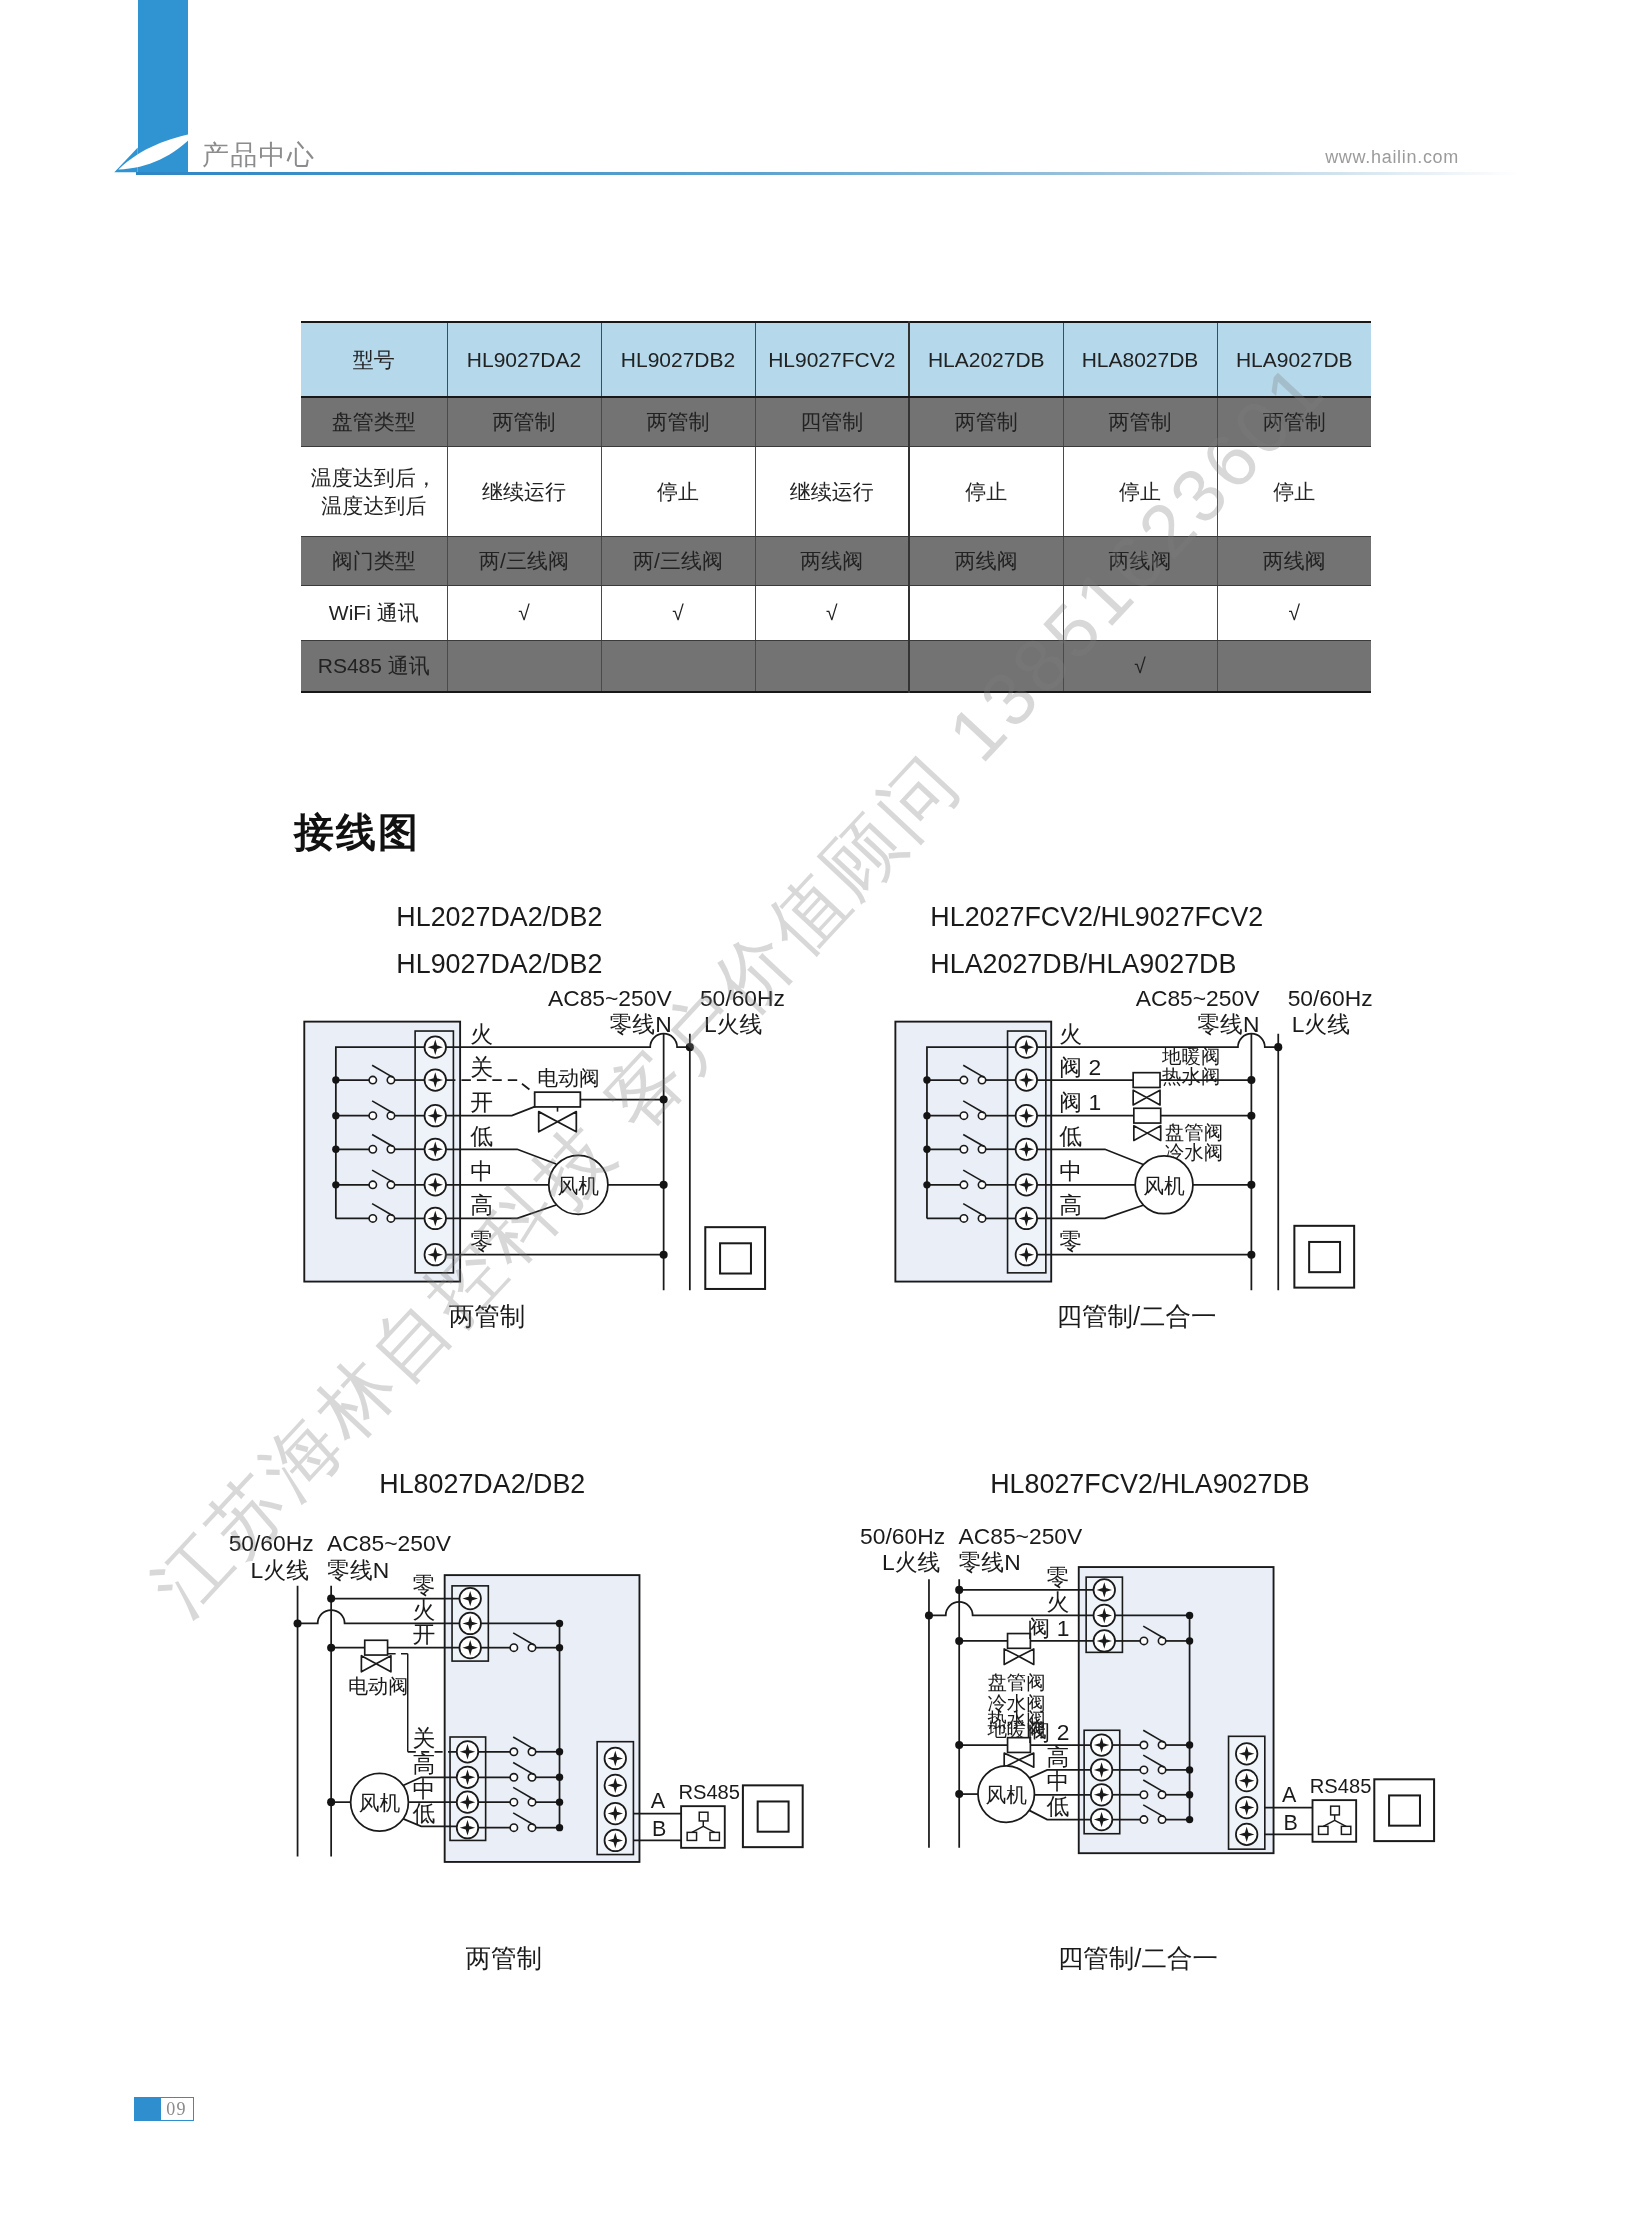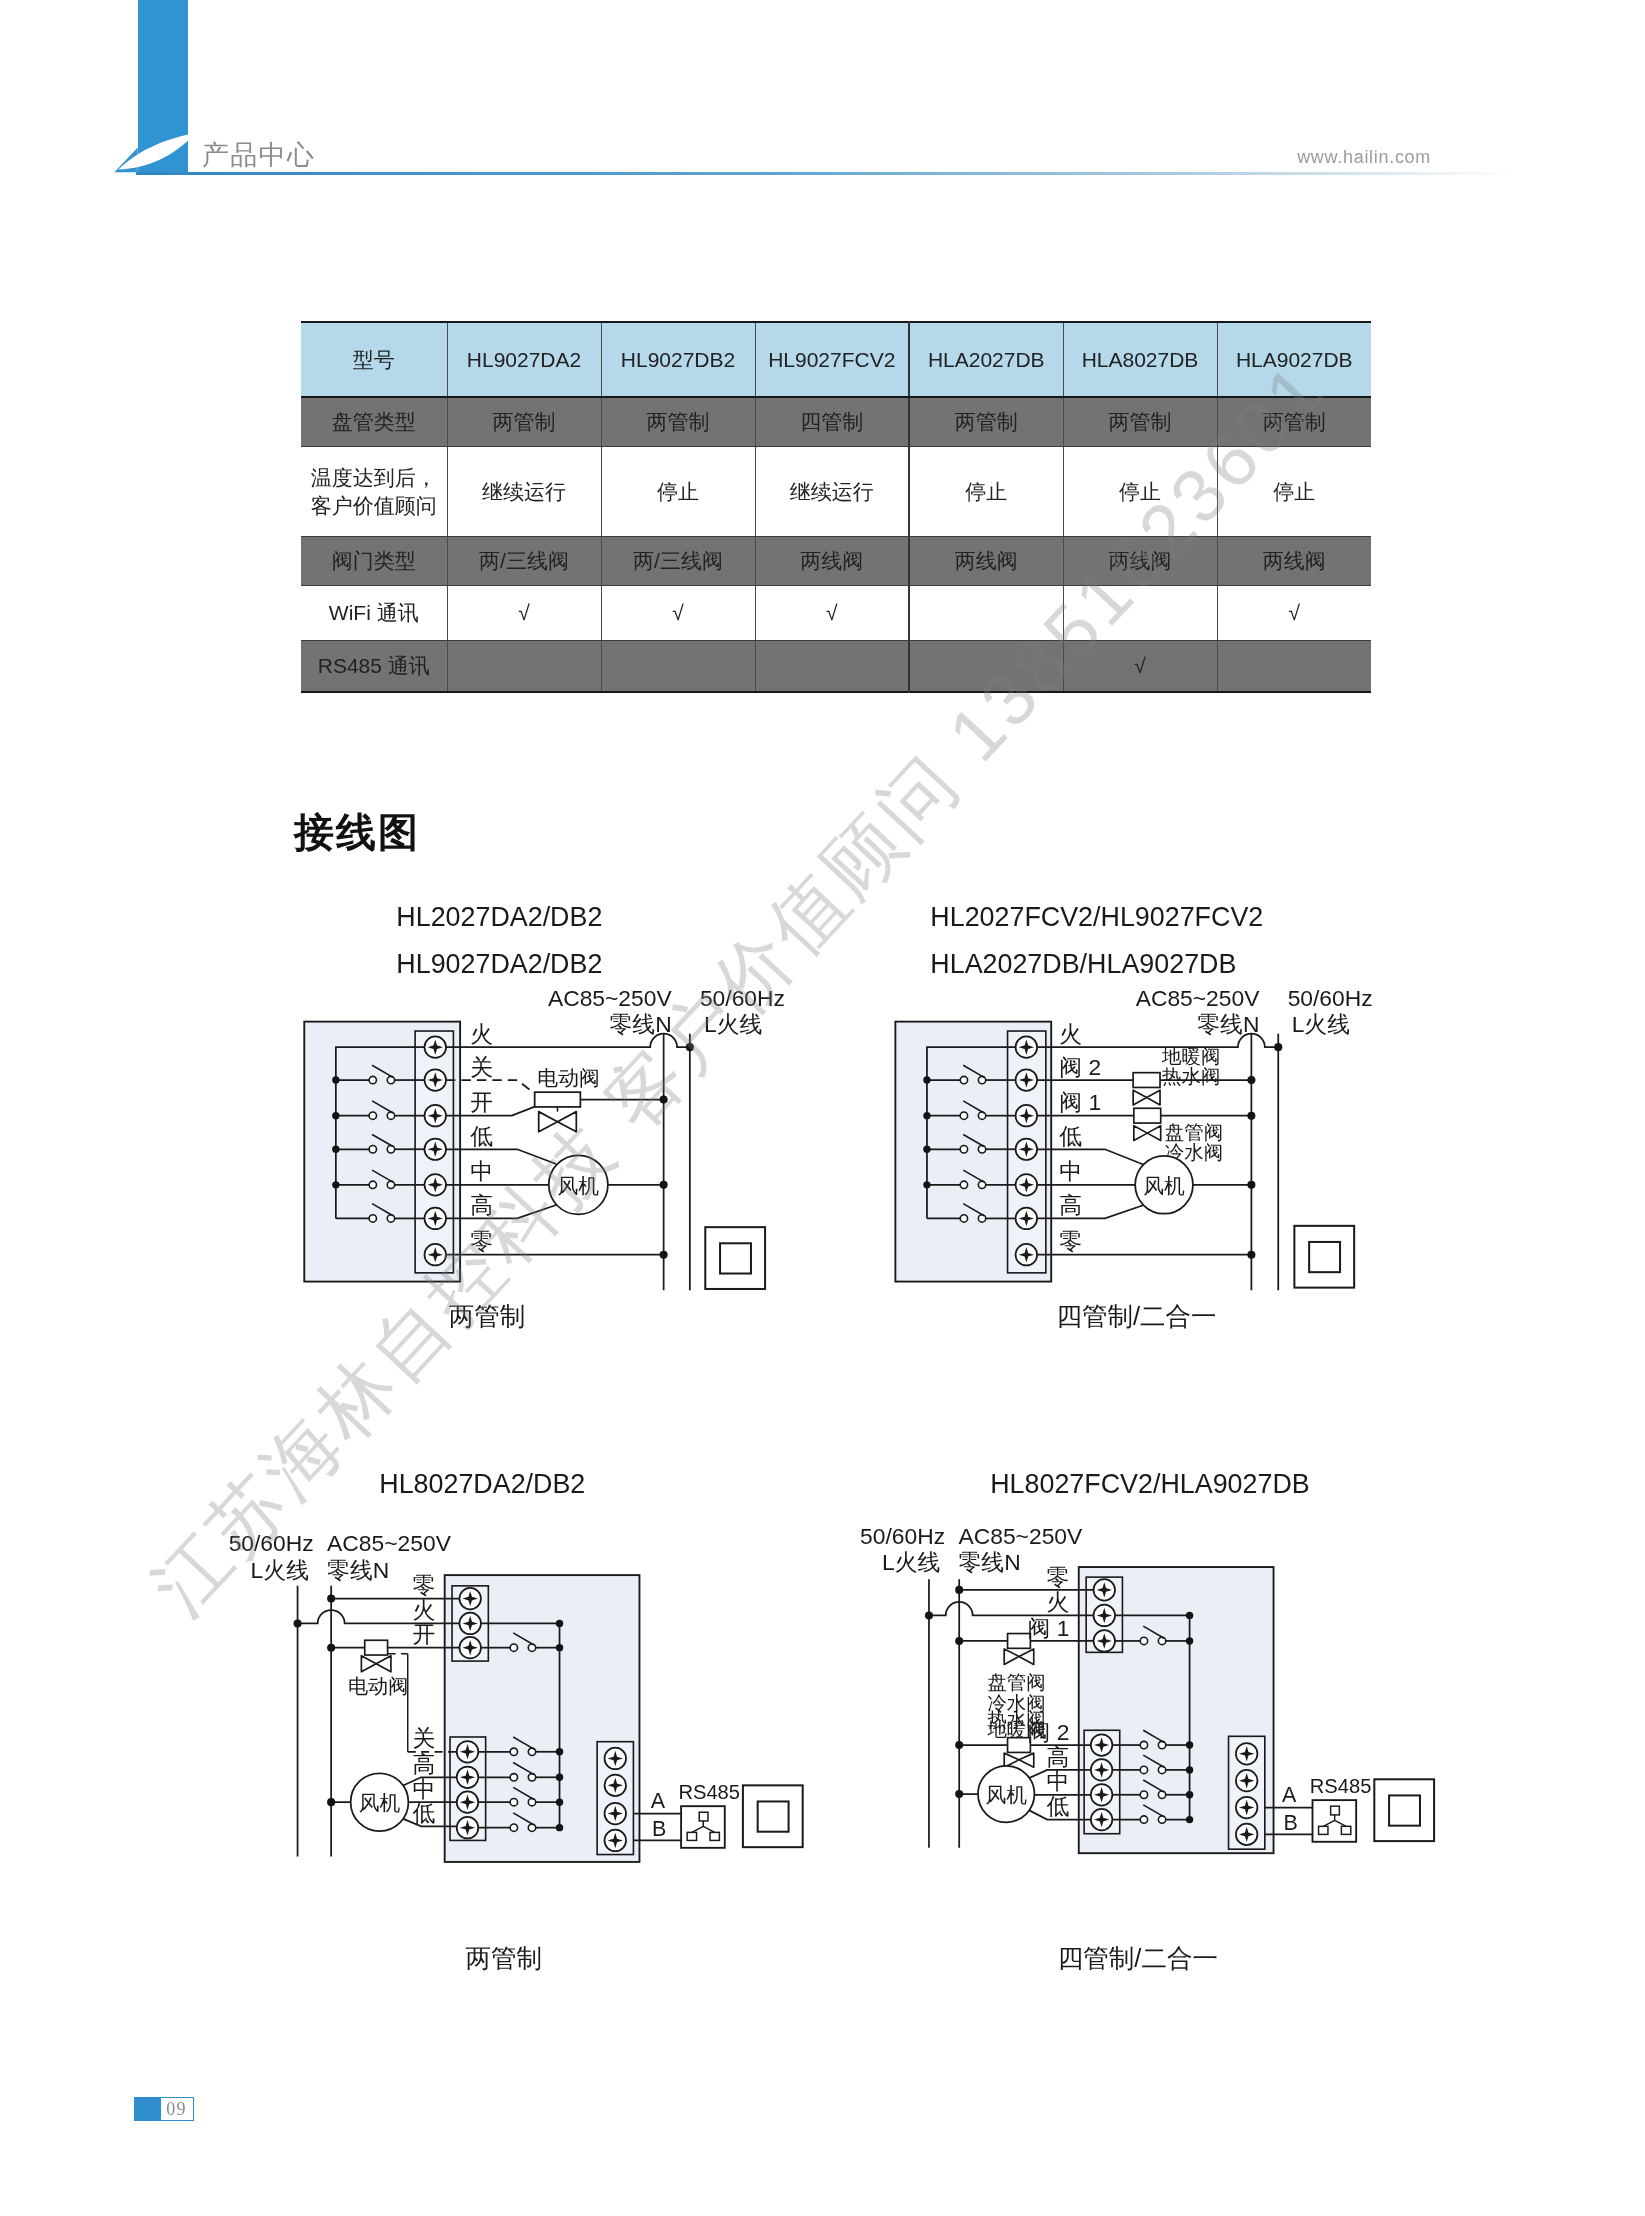--- a/index.html
+++ b/index.html
@@ -4,21 +4,21 @@
 <style>
   html,body{margin:0;padding:0;background:#fff;}
   .page{
     position:relative;width:1626px;height:2216px;background:#ffffff;overflow:hidden;
     font-family:"Liberation Sans","DejaVu Sans",sans-serif;color:#1a1a1a;
   }
   
   .brand-bar{position:absolute;left:138px;top:0;width:50px;height:173px;background:#3094d2;}
   .leaf-svg{position:absolute;left:113px;top:130px;}
   .logo-text{position:absolute;left:202px;top:137px;font-size:27px;color:#8c8c8c;letter-spacing:1.3px;}
-  .site-url{position:absolute;left:1135px;top:147px;width:296px;text-align:right;font-size:18px;color:#9b9b9b;letter-spacing:0.7px;}
+  .site-url{position:absolute;left:1163px;top:147px;width:296px;text-align:right;font-size:18px;color:#9b9b9b;letter-spacing:0.7px;}
   .header-rule{position:absolute;left:136px;top:172px;width:1384px;height:2.7px;
     background:linear-gradient(to right,#2e86c4 0%,#5da3cf 45%,#aac9de 75%,rgba(220,232,240,0) 100%);}
   
   table.spec{position:absolute;left:301px;top:321px;border-collapse:collapse;table-layout:fixed;
     border-top:2.7px solid #181818;border-bottom:2.7px solid #181818;}
   table.spec td{border-left:1.3px solid #4a4a4a;border-bottom:1.3px solid #3a3a3a;
     text-align:center;vertical-align:middle;font-size:21px;color:#222;padding:0;}
   table.spec tr td:first-child{border-left:none;}
   table.spec td.thick{border-left:2.4px solid #333;}
   table.spec tr.head td{background:#b5d9eb;height:73px;border-bottom:2px solid #181818;}
@@ -84,21 +84,21 @@
       <td>两管制</td>
       <td>两管制</td>
       <td>四管制</td>
       <td class="thick">两管制</td>
       <td>两管制</td>
       <td>两管制</td>
     </tr>
     <tr class="r-a rw3">
       <td>
             <div>温度达到后，</div>
-            <div>客户价值顾问</div>
+            <div>温度达到后</div>
           </td>
       <td>继续运行</td>
       <td>停止</td>
       <td>继续运行</td>
       <td class="thick">停止</td>
       <td>停止</td>
       <td>停止</td>
     </tr>
     <tr class="r-b rw4">
       <td>阀门类型</td>

